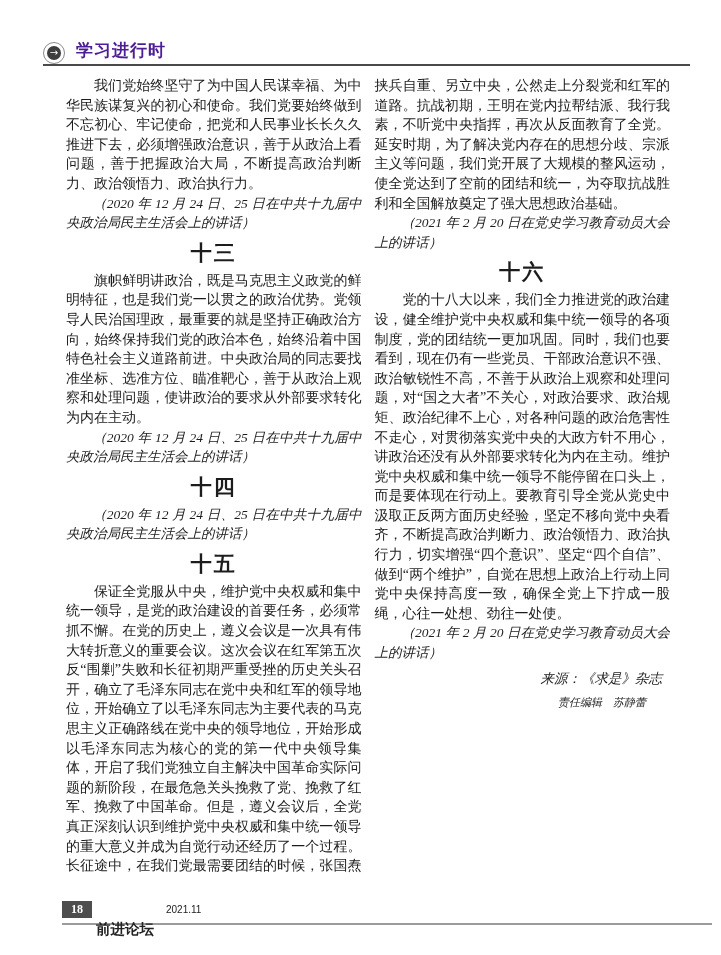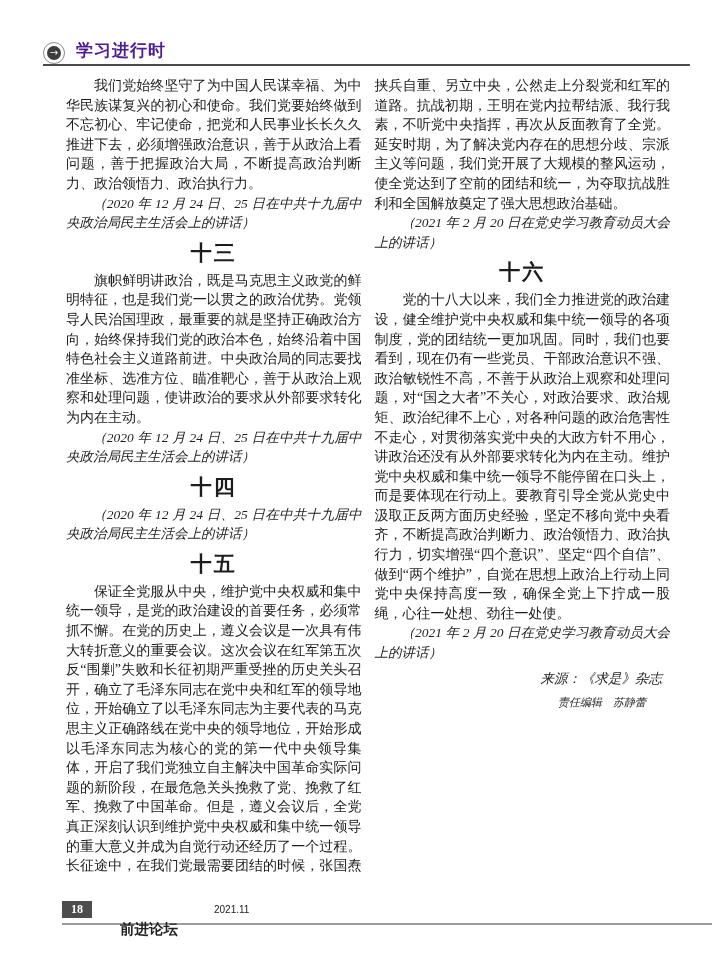--- a/index.html
+++ b/index.html
@@ -43,21 +43,21 @@
   .source {
     margin:6px 0 5px; text-align:right; padding-right:8px;
     font-style:italic; font-size:13.5px;
   }
   .editor {
     margin:2px 0 0; text-align:right; padding-right:24px;
     font-style:italic; font-size:11px;
   }
   
   .page-footer { position:absolute; left:62px; right:9px; top:900px; }
-  .footer-row  { display:flex; align-items:center; gap:28px; height:18px; }
+  .footer-row  { display:flex; align-items:center; gap:4px; height:18px; }
   .page-num {
     display:inline-flex; align-items:center; justify-content:center;
     width:30px; height:17px; background:#4d4d4d; color:#ffffff;
     font-size:12px; font-weight:bold;
   }
   .journal {
     font-family:"Liberation Sans","DejaVu Sans",sans-serif;
     font-weight:bold; font-size:14.5px; color:#222;margin-top:40px;
   }
   .issue {

